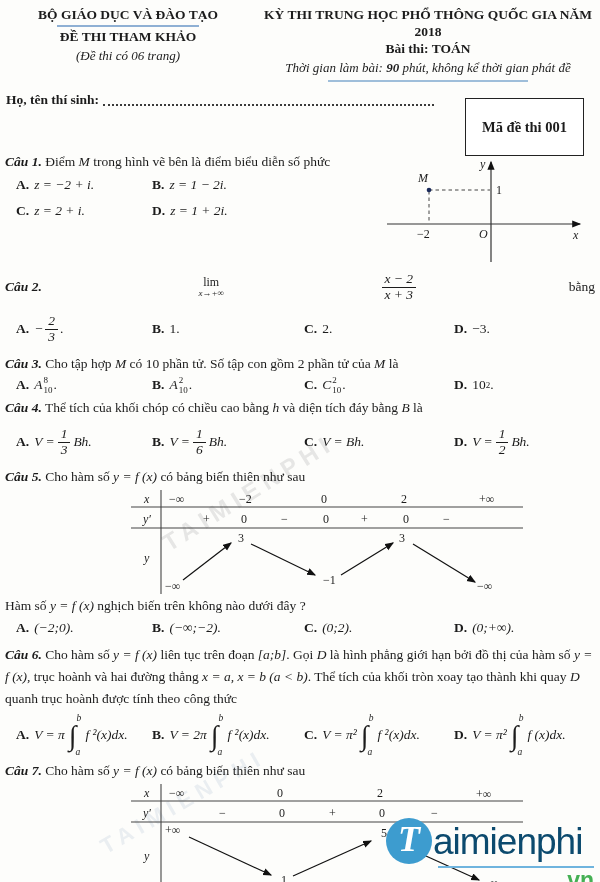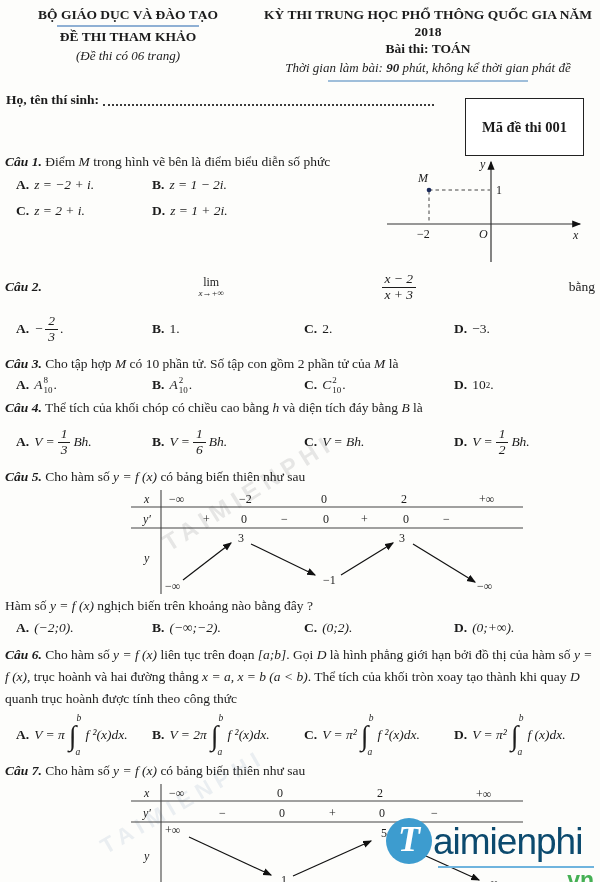--- a/index.html
+++ b/index.html
@@ -289,21 +289,21 @@
     <text x="34" y="100">−∞</text>
     <text x="107" y="52">3</text>
     <text x="192" y="94">−1</text>
     <text x="268" y="52">3</text>
     <text x="346" y="100">−∞</text>
     <line x1="52" y1="90" x2="100" y2="53" stroke="#111" stroke-width="1.2" marker-end="url(#arr)"></line>
     <line x1="120" y1="54" x2="184" y2="85" stroke="#111" stroke-width="1.2" marker-end="url(#arr)"></line>
     <line x1="210" y1="85" x2="262" y2="53" stroke="#111" stroke-width="1.2" marker-end="url(#arr)"></line>
     <line x1="282" y1="54" x2="344" y2="92" stroke="#111" stroke-width="1.2" marker-end="url(#arr)"></line>
   </svg>
-  <p class="stem" style="margin-top:4px;"><span>Hàm số </span><span class="it">y = f (x)</span><span> nghịch biến trên khoảng nào bằng đây ?</span></p>
+  <p class="stem" style="margin-top:4px;"><span>Hàm số </span><span class="it">y = f (x)</span><span> nghịch biến trên không nào dưới đây ?</span></p>
   <div class="options" style="margin-top:5px;">
     <div class="option">
         <span class="oletter">A.</span>
         <span class="math">(−2;0).</span>
       </div>
     <div class="option">
         <span class="oletter">B.</span>
         <span class="math">(−∞;−2).</span>
       </div>
     <div class="option">

